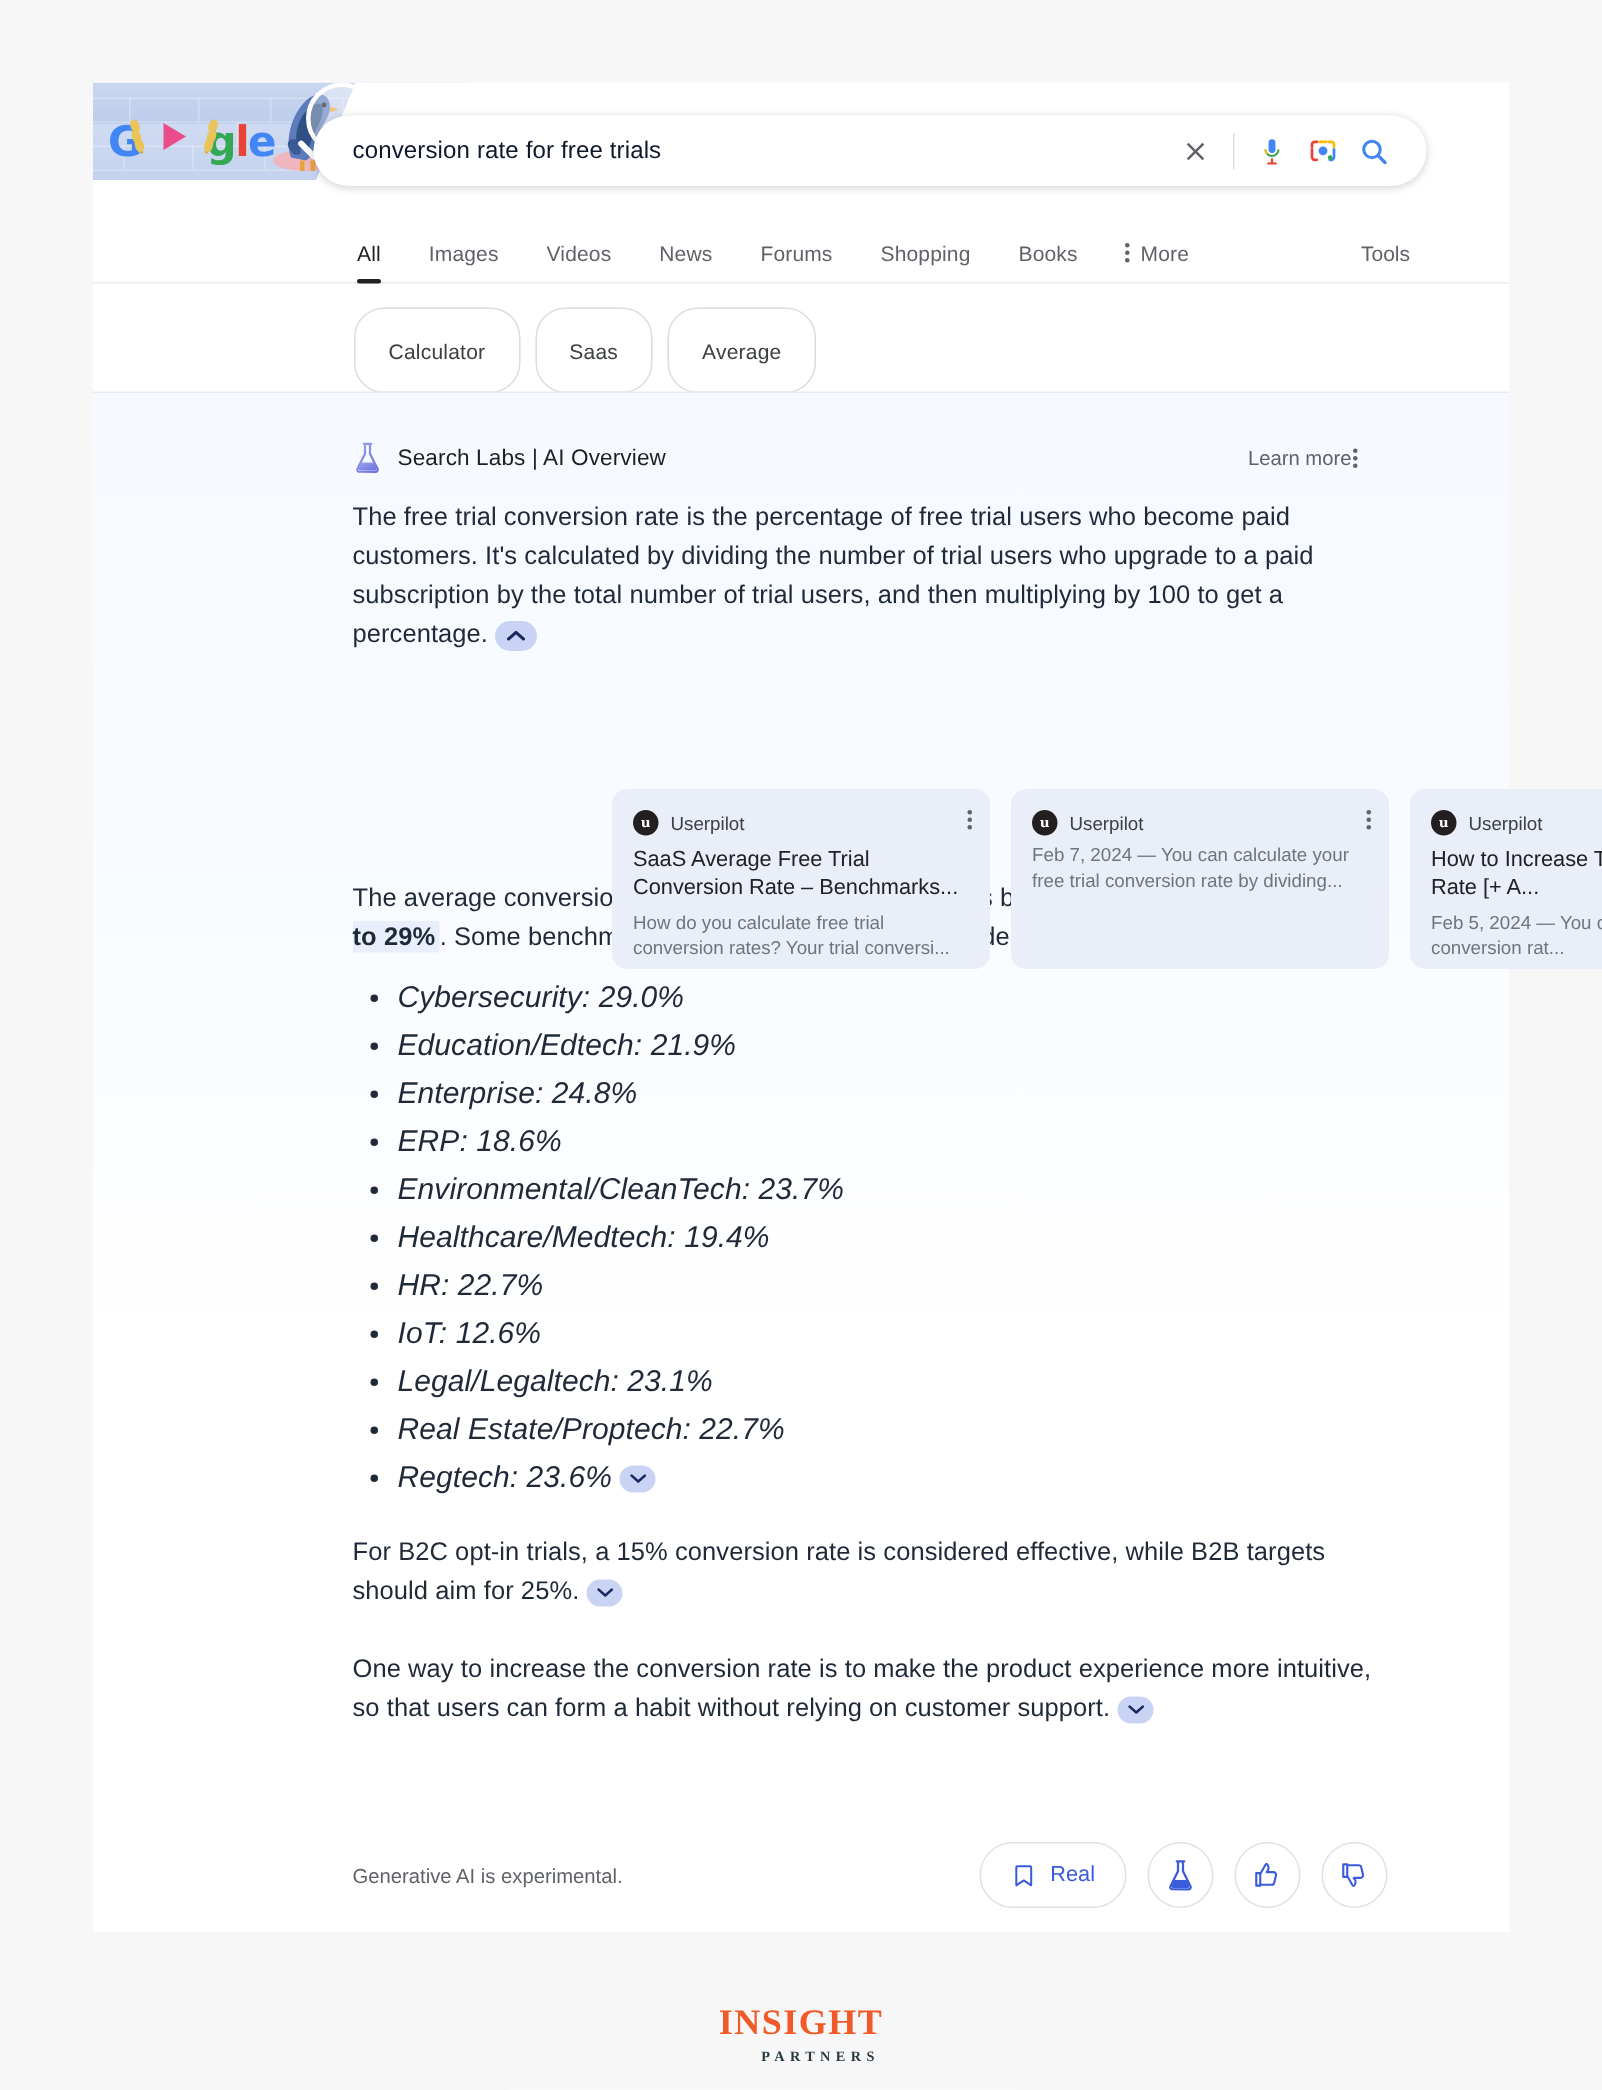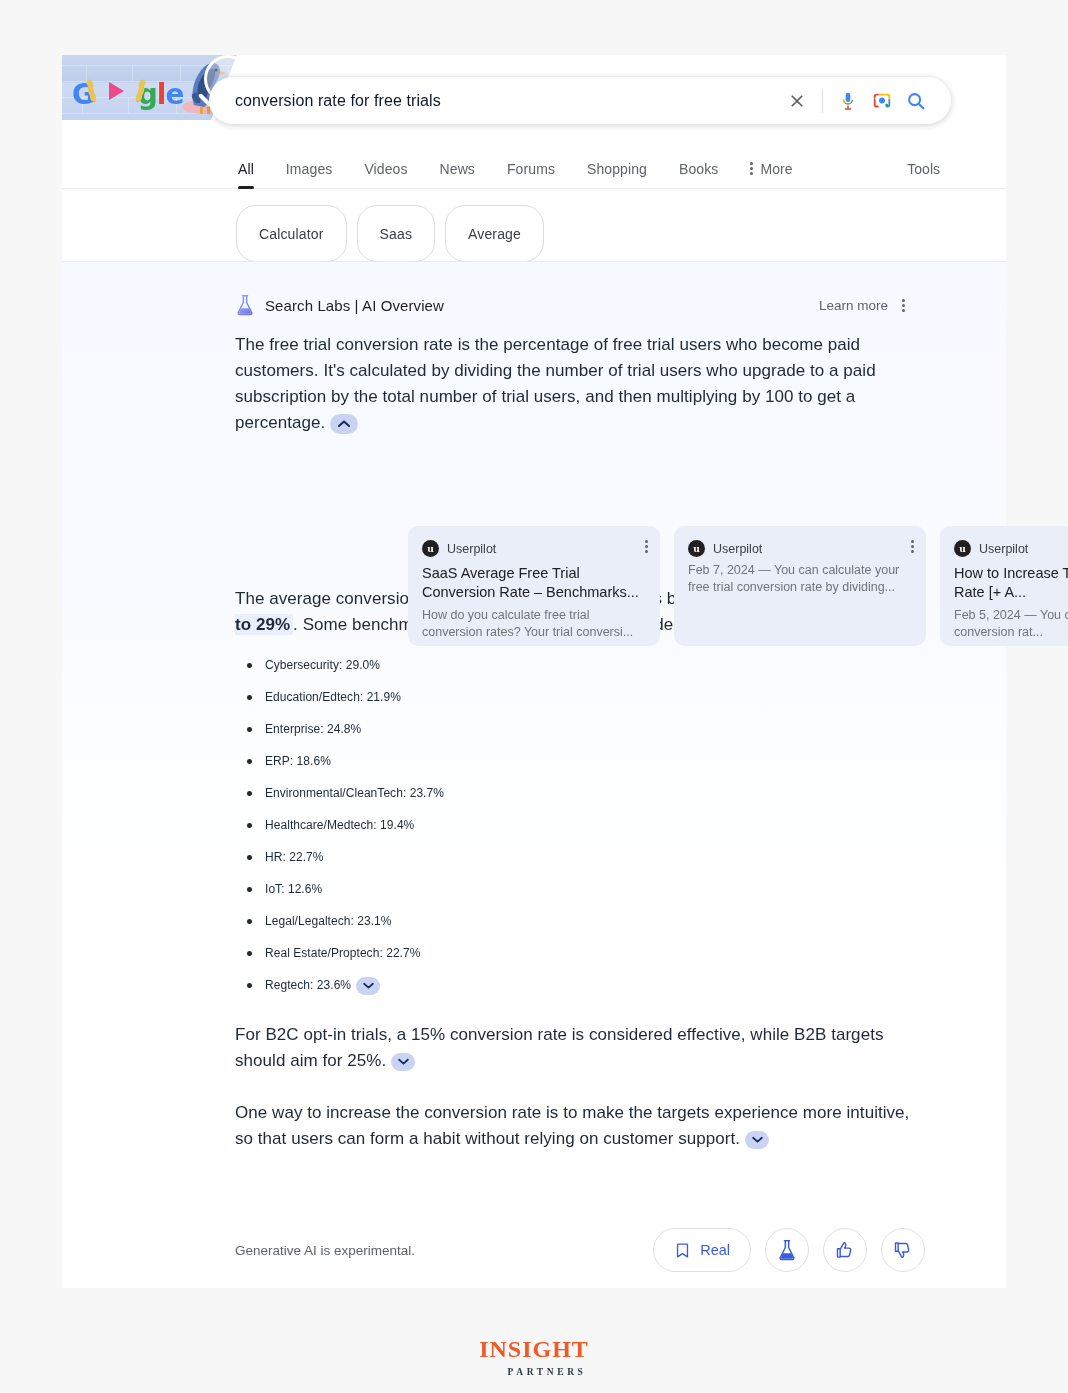--- a/index.html
+++ b/index.html
@@ -134,21 +134,21 @@
   .ai-panel {
     position: absolute; left: 62px; top: 262px; width: 944px; height: 1026px;
     background: linear-gradient(180deg,#f6f9ff 0%, #f8fbff 30%, #ffffff 62%, #ffffff 100%);
   }
   .ai-head {
     position: absolute; left: 173px; top: 32px; width: 670px;
     display: flex; align-items: center;
   }
   .flask-icon { width: 20px; height: 22px; margin-right: 10px; }
   .ai-head-title { font-size: 15px; color: #1f1f1f; letter-spacing: 0.1px; }
-  .ai-head-right { margin-left: auto; display: flex; align-items: center; gap: 14px; }
+  .ai-head-right { margin-left: auto; display: flex; align-items: center; gap: 1px; }
   .learn-more { font-size: 13.5px; color: #5f6368; cursor: pointer; }
 
   .ai-body { position: absolute; left: 173px; top: 70px; width: 690px; }
   .ai-para {
     font-size: 17px; line-height: 26px; color: #1f2937;
     letter-spacing: 0.05px; margin: 0 0 0 0;
   }
   .ai-para.p2 { margin-top: 22px; }
   .ai-para.p3 { margin-top: 26px; }
   .ai-para.p4 { margin-top: 26px; }
@@ -188,22 +188,22 @@
   }
   .src-snippet {
     margin-top: 5px; font-size: 12.5px; line-height: 17px; color: #70757a;
     overflow: hidden; display: -webkit-box; -webkit-line-clamp: 2; -webkit-box-orient: vertical;
   }
 
   
   .ai-list { margin: 16px 0 0 0; padding: 0; list-style: none; }
   .ai-list li {
     position: relative; padding-left: 30px;
-    font-size: 12px; line-height: 22px; color: #1f2937;
-    margin-bottom: 10px; letter-spacing: 0.05px;
+    font-size: 20px; line-height: 22px; color: #1f2937;
+    margin-bottom: 10px; letter-spacing: 0.05px; font-style: italic;
   }
   .ai-list li::before {
     content: ""; position: absolute; left: 12px; top: 9px;
     width: 5px; height: 5px; border-radius: 50%; background: #1f2937;
   }
 
   
   .ai-footer {
     position: absolute; left: 173px; top: 966px; width: 690px;
     display: flex; align-items: center;
@@ -452,21 +452,21 @@
               </svg>
           </span></li>
       </ul>
 
       <p class="ai-para p3"><span>For B2C opt-in trials, a 15% conversion rate is considered effective, while B2B targets should aim for 25%.</span><span class="chev-btn small">
           <svg width="11" height="7" viewBox="0 0 12 8">
               <path d="M1 2L6 6.4 11 2" stroke="#1b2a5e" stroke-width="2" fill="none" stroke-linecap="round" stroke-linejoin="round"></path>
             </svg>
         </span></p>
 
-      <p class="ai-para p4"><span>One way to increase the conversion rate is to make the targets experience more intuitive, so that users can form a habit without relying on customer support.</span><span class="chev-btn small">
+      <p class="ai-para p4"><span>One way to increase the conversion rate is to make the product experience more intuitive, so that users can form a habit without relying on customer support.</span><span class="chev-btn small">
           <svg width="11" height="7" viewBox="0 0 12 8">
               <path d="M1 2L6 6.4 11 2" stroke="#1b2a5e" stroke-width="2" fill="none" stroke-linecap="round" stroke-linejoin="round"></path>
             </svg>
         </span></p>
     </div>
 
     <div class="ai-footer">
       <span class="gen-note">Generative AI is experimental.</span>
       <div class="action-row">
         <div class="save-btn">

